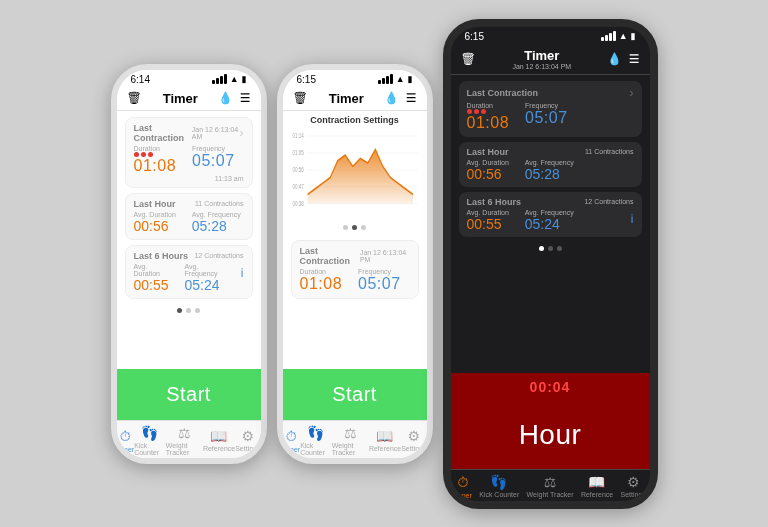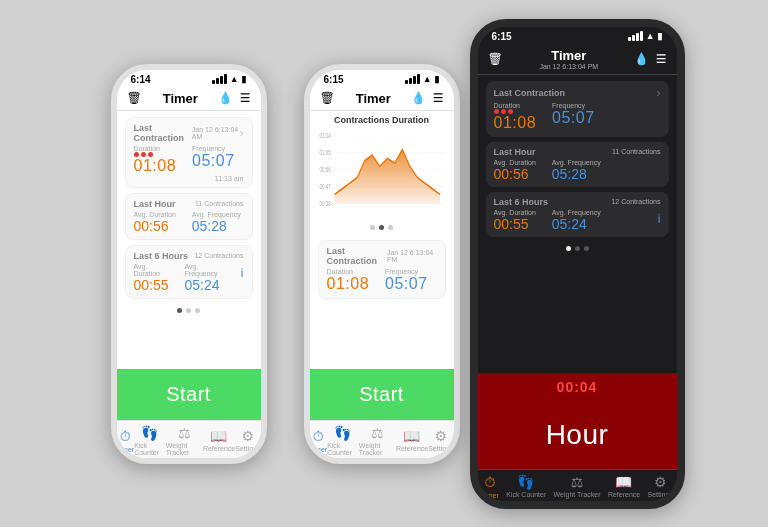--- a/index.html
+++ b/index.html
@@ -25,37 +25,36 @@
       border-radius: 36px;
       overflow: hidden;
       position: relative;
       box-shadow: 0 4px 20px rgba(0,0,0,0.3);
     }
     .phone-light {
       width: 156px;
       height: 400px;
       background: #fff;
       border: 6px solid #e0e0e0;
-      margin-left: 27px;
     }
     .phone-dark {
       width: 215px;
       height: 490px;
       background: #1c1c1e;
       border: 8px solid #2a2a2a;
     }
 
     
     .status-bar {
       display: flex;
       justify-content: space-between;
       align-items: center;
       padding: 4px 14px 2px;
       font-size: 10px;
-      font-weight: 700;
+      font-weight: 400;
     }
     .status-bar-light { background: #fff; color: #000; }
     .status-bar-dark { background: #1c1c1e; color: #fff; }
     .status-icons { display: flex; gap: 3px; align-items: center; }
     .signal-bars { display: flex; gap: 1px; align-items: flex-end; }
     .bar { background: currentColor; width: 3px; border-radius: 1px; }
     .wifi-icon { font-size: 9px; }
     .battery-icon { font-size: 9px; }
 
     
@@ -385,21 +384,21 @@
     <div class="title-bar title-bar-light">
       <span class="icon-btn icon-btn-light">🗑</span>
       <span class="title-text">Timer</span>
       <div style="display:flex;gap:6px;">
         <span class="icon-btn icon-btn-light">💧</span>
         <span class="icon-btn icon-btn-light">☰</span>
       </div>
     </div>
 
     <div class="chart-area">
-      <div class="chart-title">Contractions Duration</div>
+      <div class="chart-title">Contraction Settings</div>
       <svg class="chart-svg" viewBox="0 0 170 80" preserveAspectRatio="none">
         <defs>
           <linearGradient id="chartGrad" x1="0" y1="0" x2="0" y2="1">
             <stop offset="0%" stop-color="#e8760a" stop-opacity="0.8"></stop>
             <stop offset="100%" stop-color="#e8760a" stop-opacity="0.1"></stop>
           </linearGradient>
         </defs>
 
         <text x="2" y="10" font-size="6" fill="#aaa">01:14</text>
         <text x="2" y="25" font-size="6" fill="#aaa">01:05</text>

